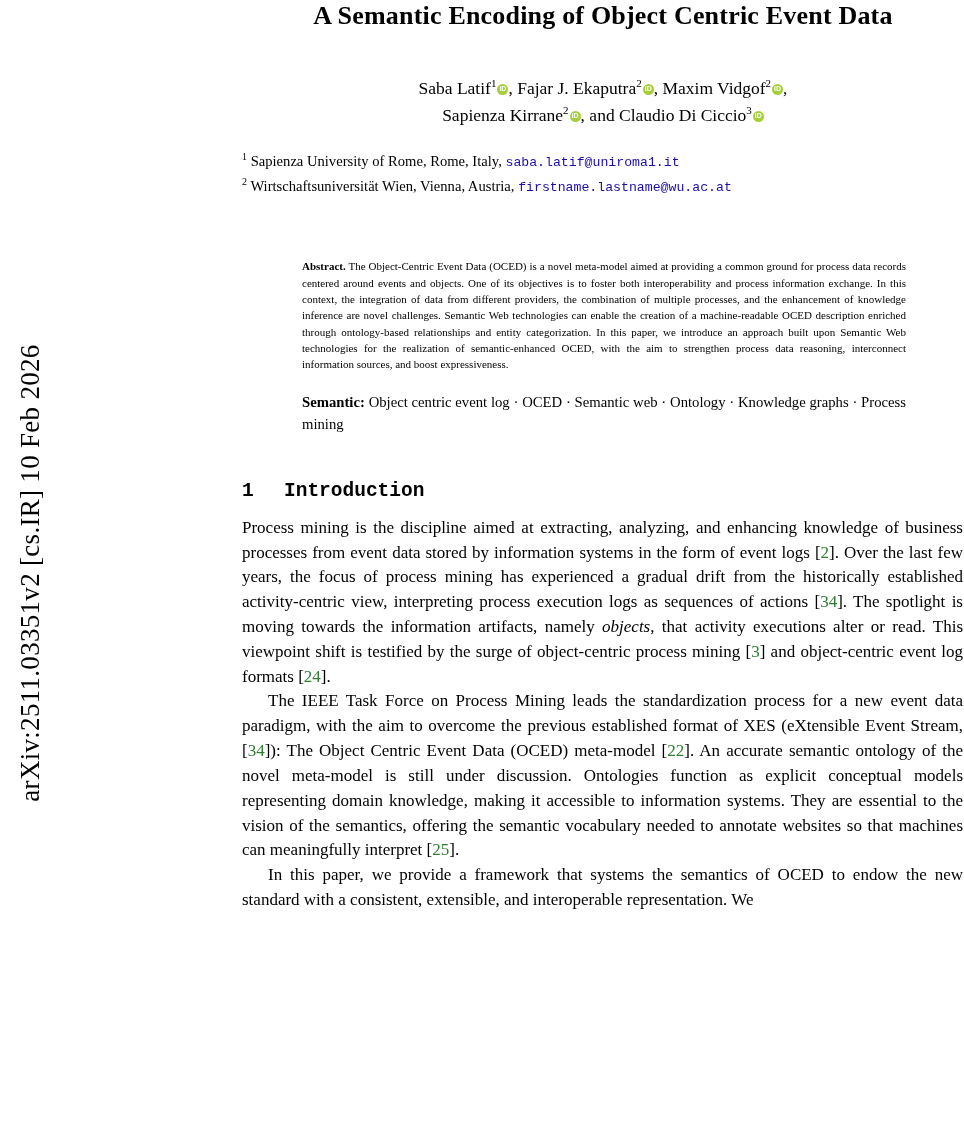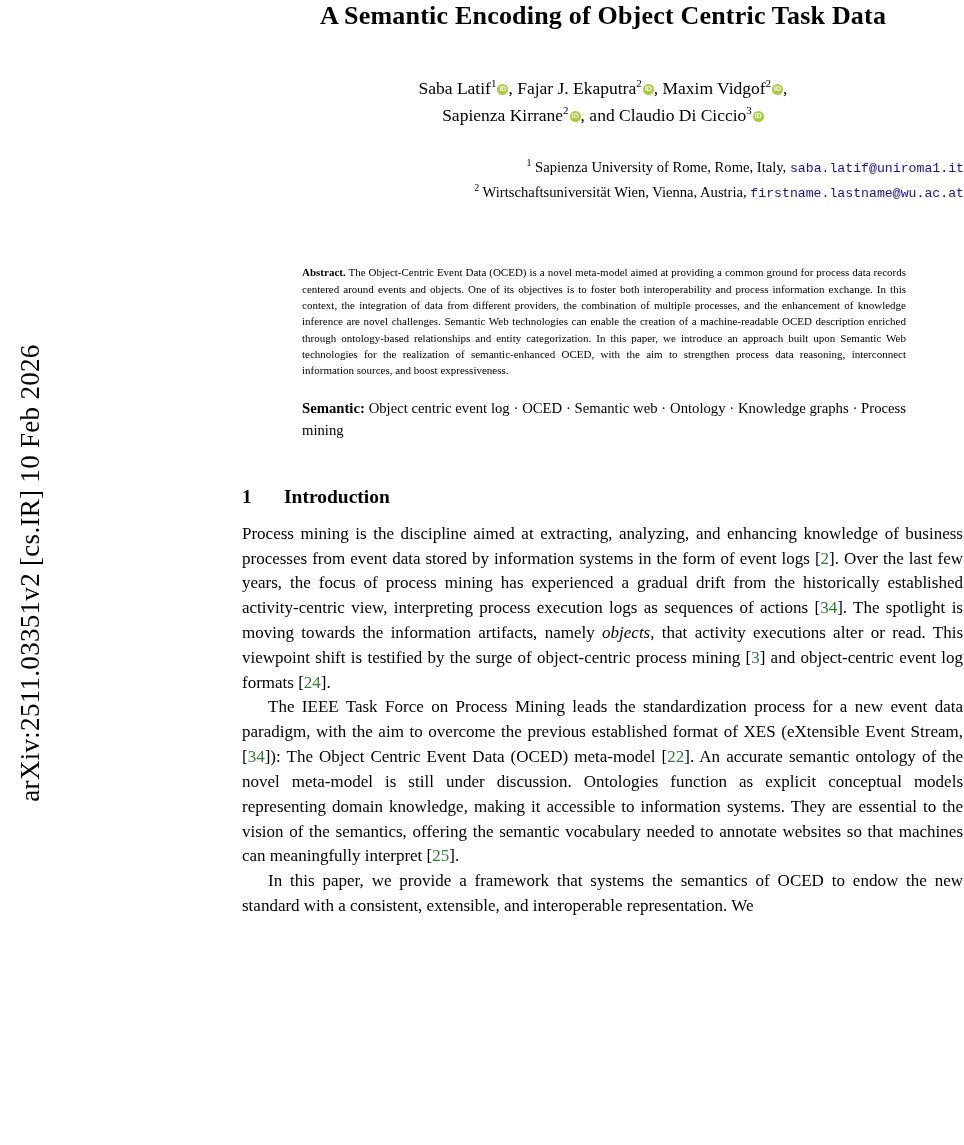--- a/index.html
+++ b/index.html
@@ -87,24 +87,24 @@
     height: 11px;
     line-height: 12px;
     text-align: center;
     color: #ffffff;
     font-family: "Liberation Sans", sans-serif;
     font-size: 7px;
     font-weight: bold;
   }
 
   .affiliations {
-    margin-top: 26px;
+    margin-top: 20px;
     font-size: 14.6px;
     line-height: 1.62;
-    text-align: right;
+    text-align: left;
   }
   .affiliations .line {
     display: block;
     white-space: nowrap;
   }
   .affiliations sup {
     font-size: 10px;
     vertical-align: super;
   }
   .mono {
@@ -128,21 +128,21 @@
     margin-top: 20px;
     margin-left: 60px;
     margin-right: 58px;
     font-size: 14.7px;
     line-height: 1.48;
     text-align: justify;
   }
 
   
   h2.section {
-    font-family: Liberation Serif, serif;
+    font-family: Liberation Mono, monospace;
     font-weight: bold;
     font-size: 19.5px;
     margin: 44px 0 0 0;
   }
   h2.section .num {
     display: inline-block;
     width: 42px;
   }
 
   p.body {
@@ -161,21 +161,21 @@
 </style>
 </head>
 <body>
 
 <div class="arxiv-stamp">
   <span>arXiv:2511.03351v2  [cs.IR]  10 Feb 2026</span>
 </div>
 
 <div class="page">
 
-  <div class="title">A Semantic Encoding of Object Centric Task Data</div>
+  <div class="title">A Semantic Encoding of Object Centric Event Data</div>
 
   <div class="authors">
     <div>
       <span>Saba Latif</span><sup>1</sup><span class="orcid"></span><span>, Fajar J. Ekaputra</span><sup>2</sup><span class="orcid"></span><span>, Maxim Vidgof</span><sup>2</sup><span class="orcid"></span><span>,</span>
     </div>
     <div>
       <span>Sapienza Kirrane</span><sup>2</sup><span class="orcid"></span><span>, and Claudio Di Ciccio</span><sup>3</sup><span class="orcid"></span>
     </div>
   </div>
 

